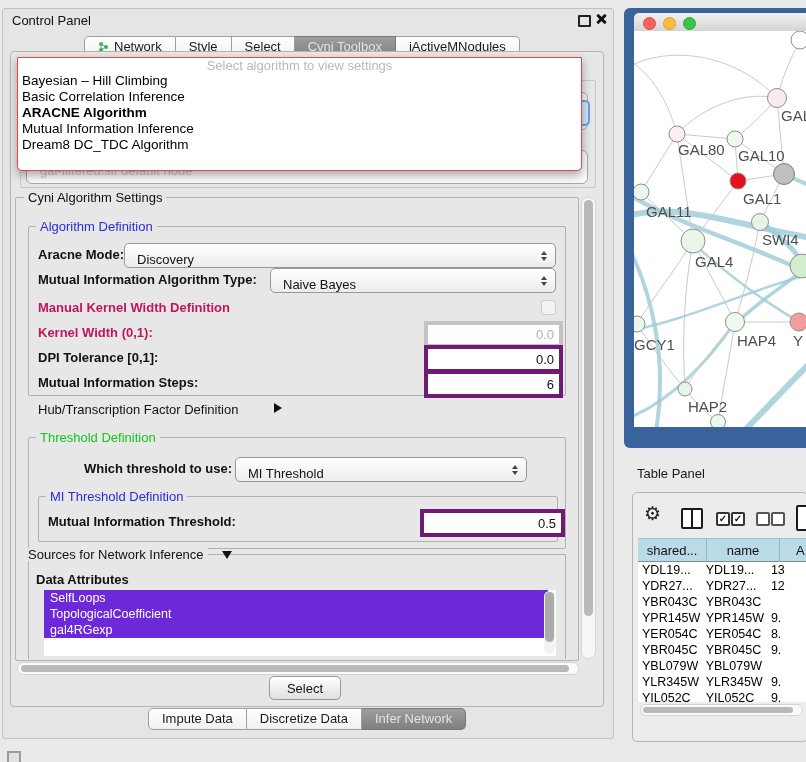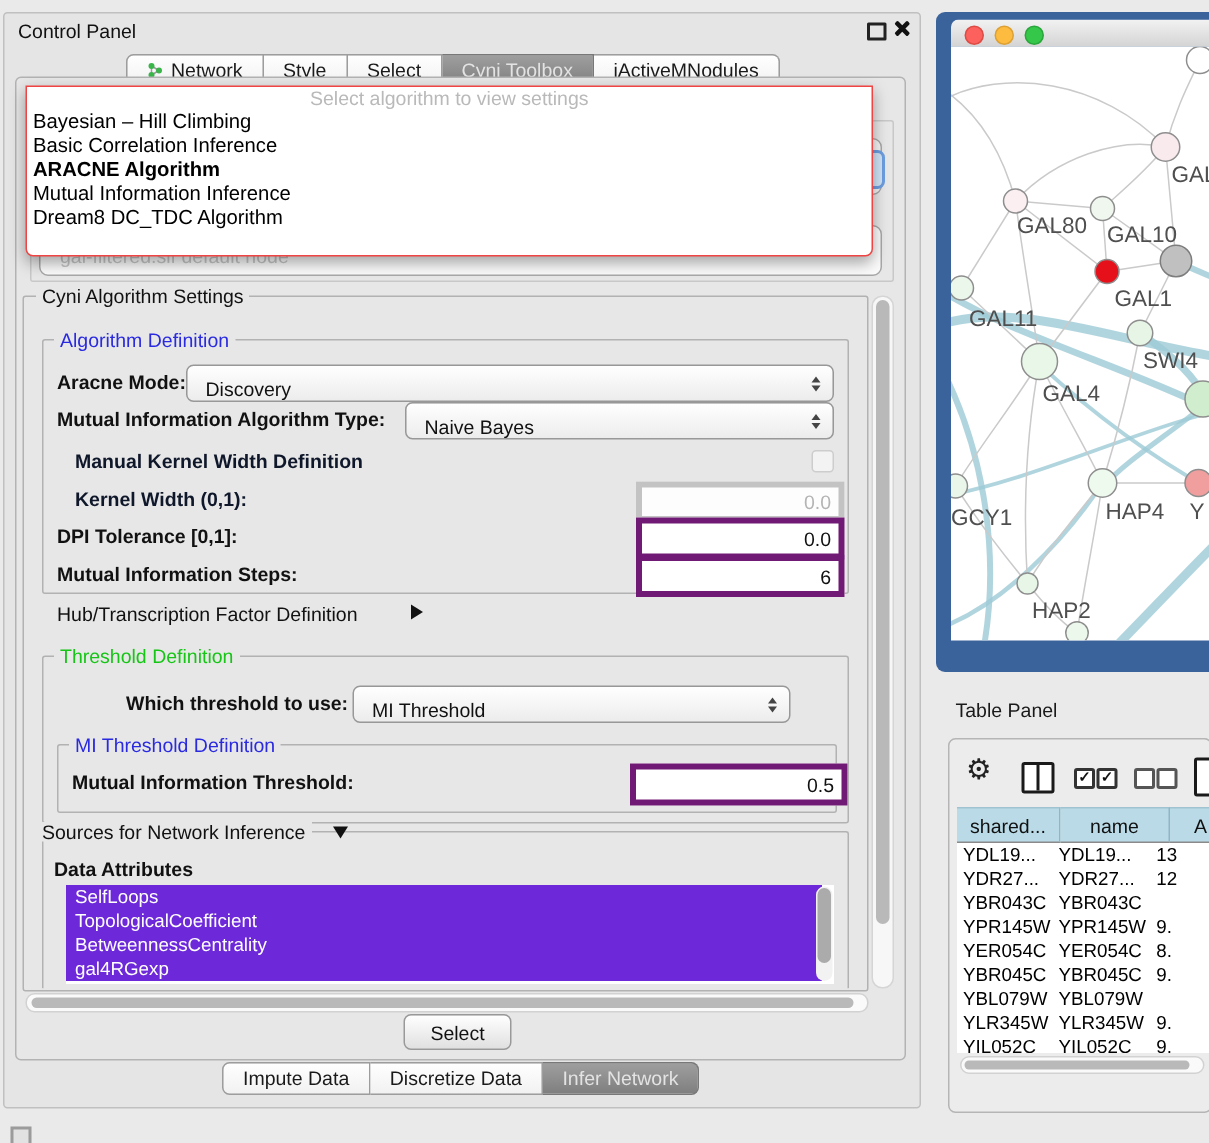--- a/index.html
+++ b/index.html
@@ -40,21 +40,21 @@
   .pop-it{height:16px;line-height:16px;padding-left:4px;font-size:13.5px;color:#000;white-space:nowrap;}
   .pop-it.bold{font-weight:bold;}
   
   .gbox{border:1px solid #b2b2b2;border-radius:2px;}
   .glabel{position:absolute;background:#e7e7e7;padding:0 4px;font-size:13px;line-height:13px;}
   .blue{color:#2a2ae0;}
   .green{color:#17c517;}
   
   .lbl{position:absolute;font-size:13px;white-space:nowrap;}
   .b{font-weight:bold;}
-  .gray{color:#0f172a;margin-left:12px;}
+  .gray{color:#be185d;}
   .combo{position:absolute;background:linear-gradient(#ffffff,#ececec);border:1px solid #989898;
          border-radius:5px;display:flex;align-items:flex-end;padding-left:12px;font-size:13px;}
   .combo .arrows{position:absolute;right:8px;top:50%;transform:translateY(-50%);display:flex;flex-direction:column;gap:2px;}
   .arr-up{width:0;height:0;border-left:3.5px solid transparent;border-right:3.5px solid transparent;border-bottom:4.5px solid #444;}
   .arr-dn{width:0;height:0;border-left:3.5px solid transparent;border-right:3.5px solid transparent;border-top:4.5px solid #444;}
   .field{position:absolute;background:#fff;border:4px solid #701a75;font-size:13px;text-align:right;
          padding-right:5px;display:flex;align-items:center;justify-content:flex-end;}
   .field.dis{border-color:#c3c3c3;color:#b4b4b4;background:#fdfdfd;}
   .chk{position:absolute;width:13px;height:13px;border:1px solid #cdcdcd;border-radius:3px;background:#f3f3f3;}
   .tri-r{position:absolute;width:0;height:0;border-top:5.5px solid transparent;border-bottom:5.5px solid transparent;border-left:8px solid #111;}
@@ -209,21 +209,20 @@
   <div class="field" style="left:420px;top:509px;width:132px;height:20px;">0.5</div>
 
   <div class="abs" style="left:28px;top:554px;width:536px;height:104px;border:1px solid #b2b2b2;border-bottom:none;border-radius:2px 2px 0 0;"></div>
   <div class="glabel" style="left:24px;top:548px;">Sources for Network Inference</div>
   <div class="tri-d" style="left:222px;top:551px;"></div>
   <div class="lbl b" style="left:36px;top:572px;">Data Attributes</div>
 
   <div class="abs srclist">
     <div class="srcit">SelfLoops</div>
     <div class="srcit">TopologicalCoefficient</div>
-    <div class="srcit">BetweennessCentrality</div>
     <div class="srcit">gal4RGexp</div>
     <div class="sbar-v" style="right:1px;top:1px;width:11px;height:63px;border:none;background:#f2f2f2;">
       <div class="thumb" style="left:1px;top:1px;width:9px;height:50px;background:#ababab;"></div>
     </div>
   </div>
 
   <div class="sbar-h" style="left:17px;top:662px;width:560px;height:11px;">
     <div class="thumb" style="left:3px;top:1.5px;width:548px;height:7px;"></div>
   </div>
 

